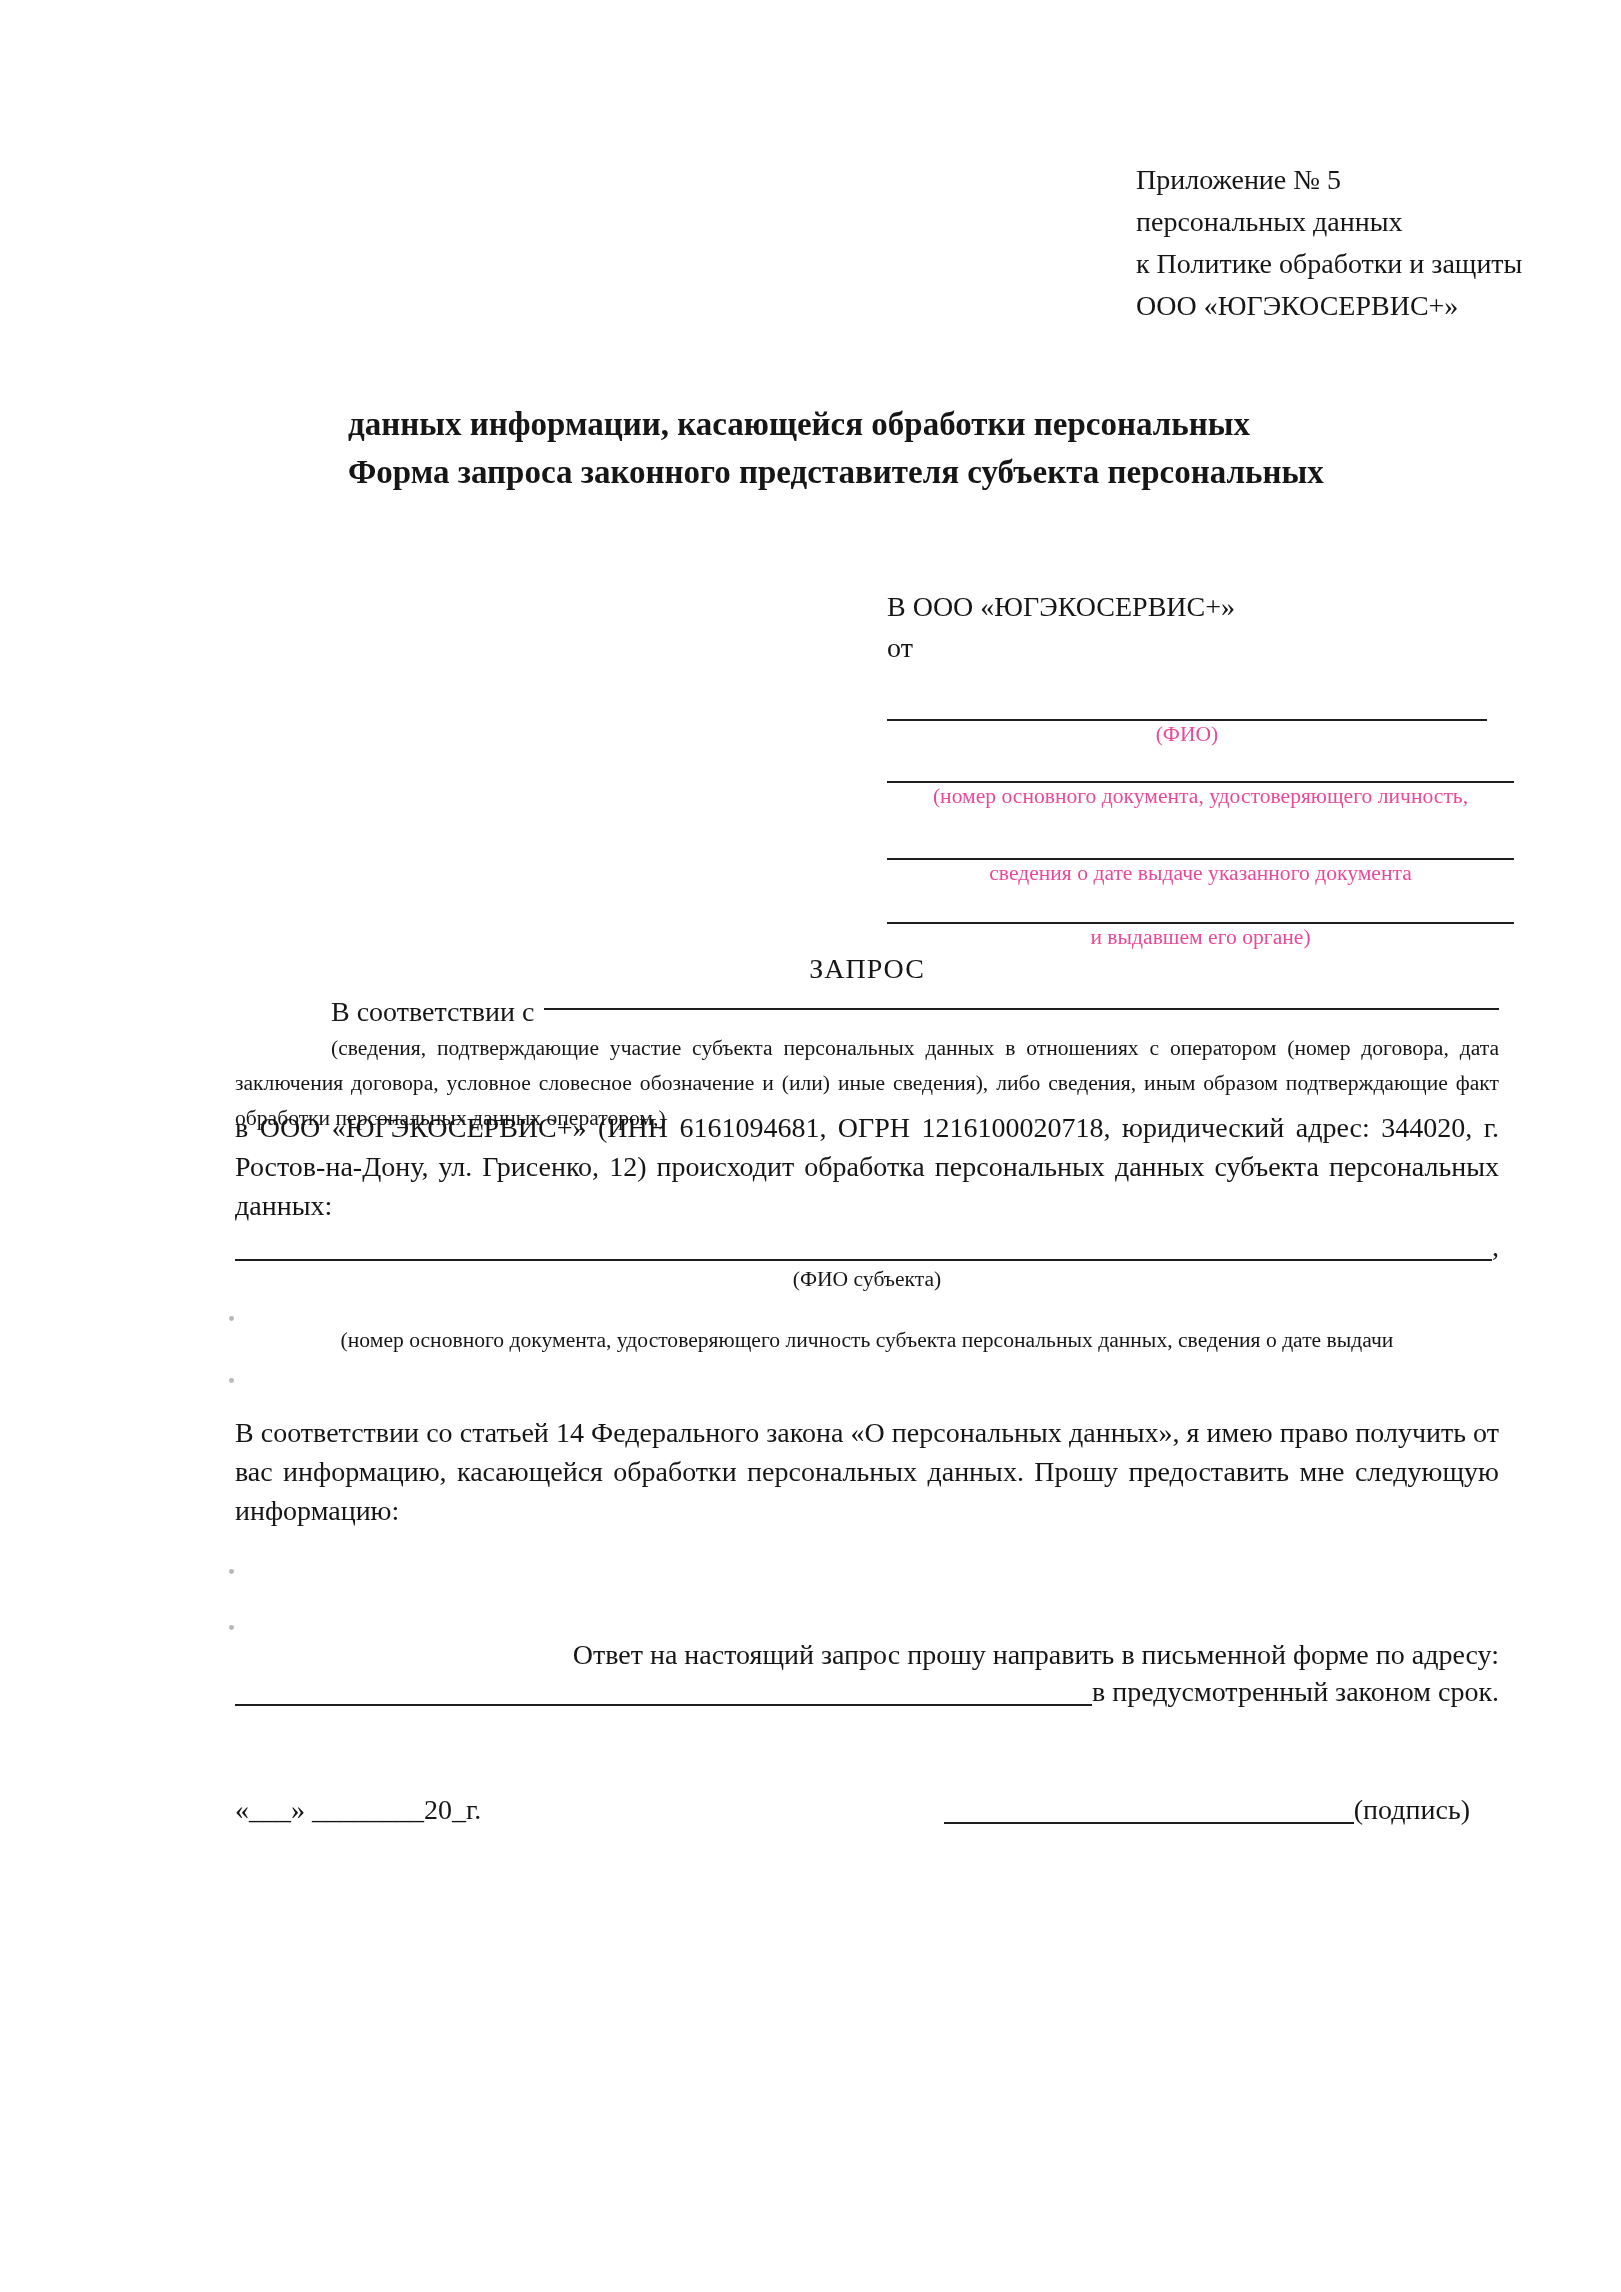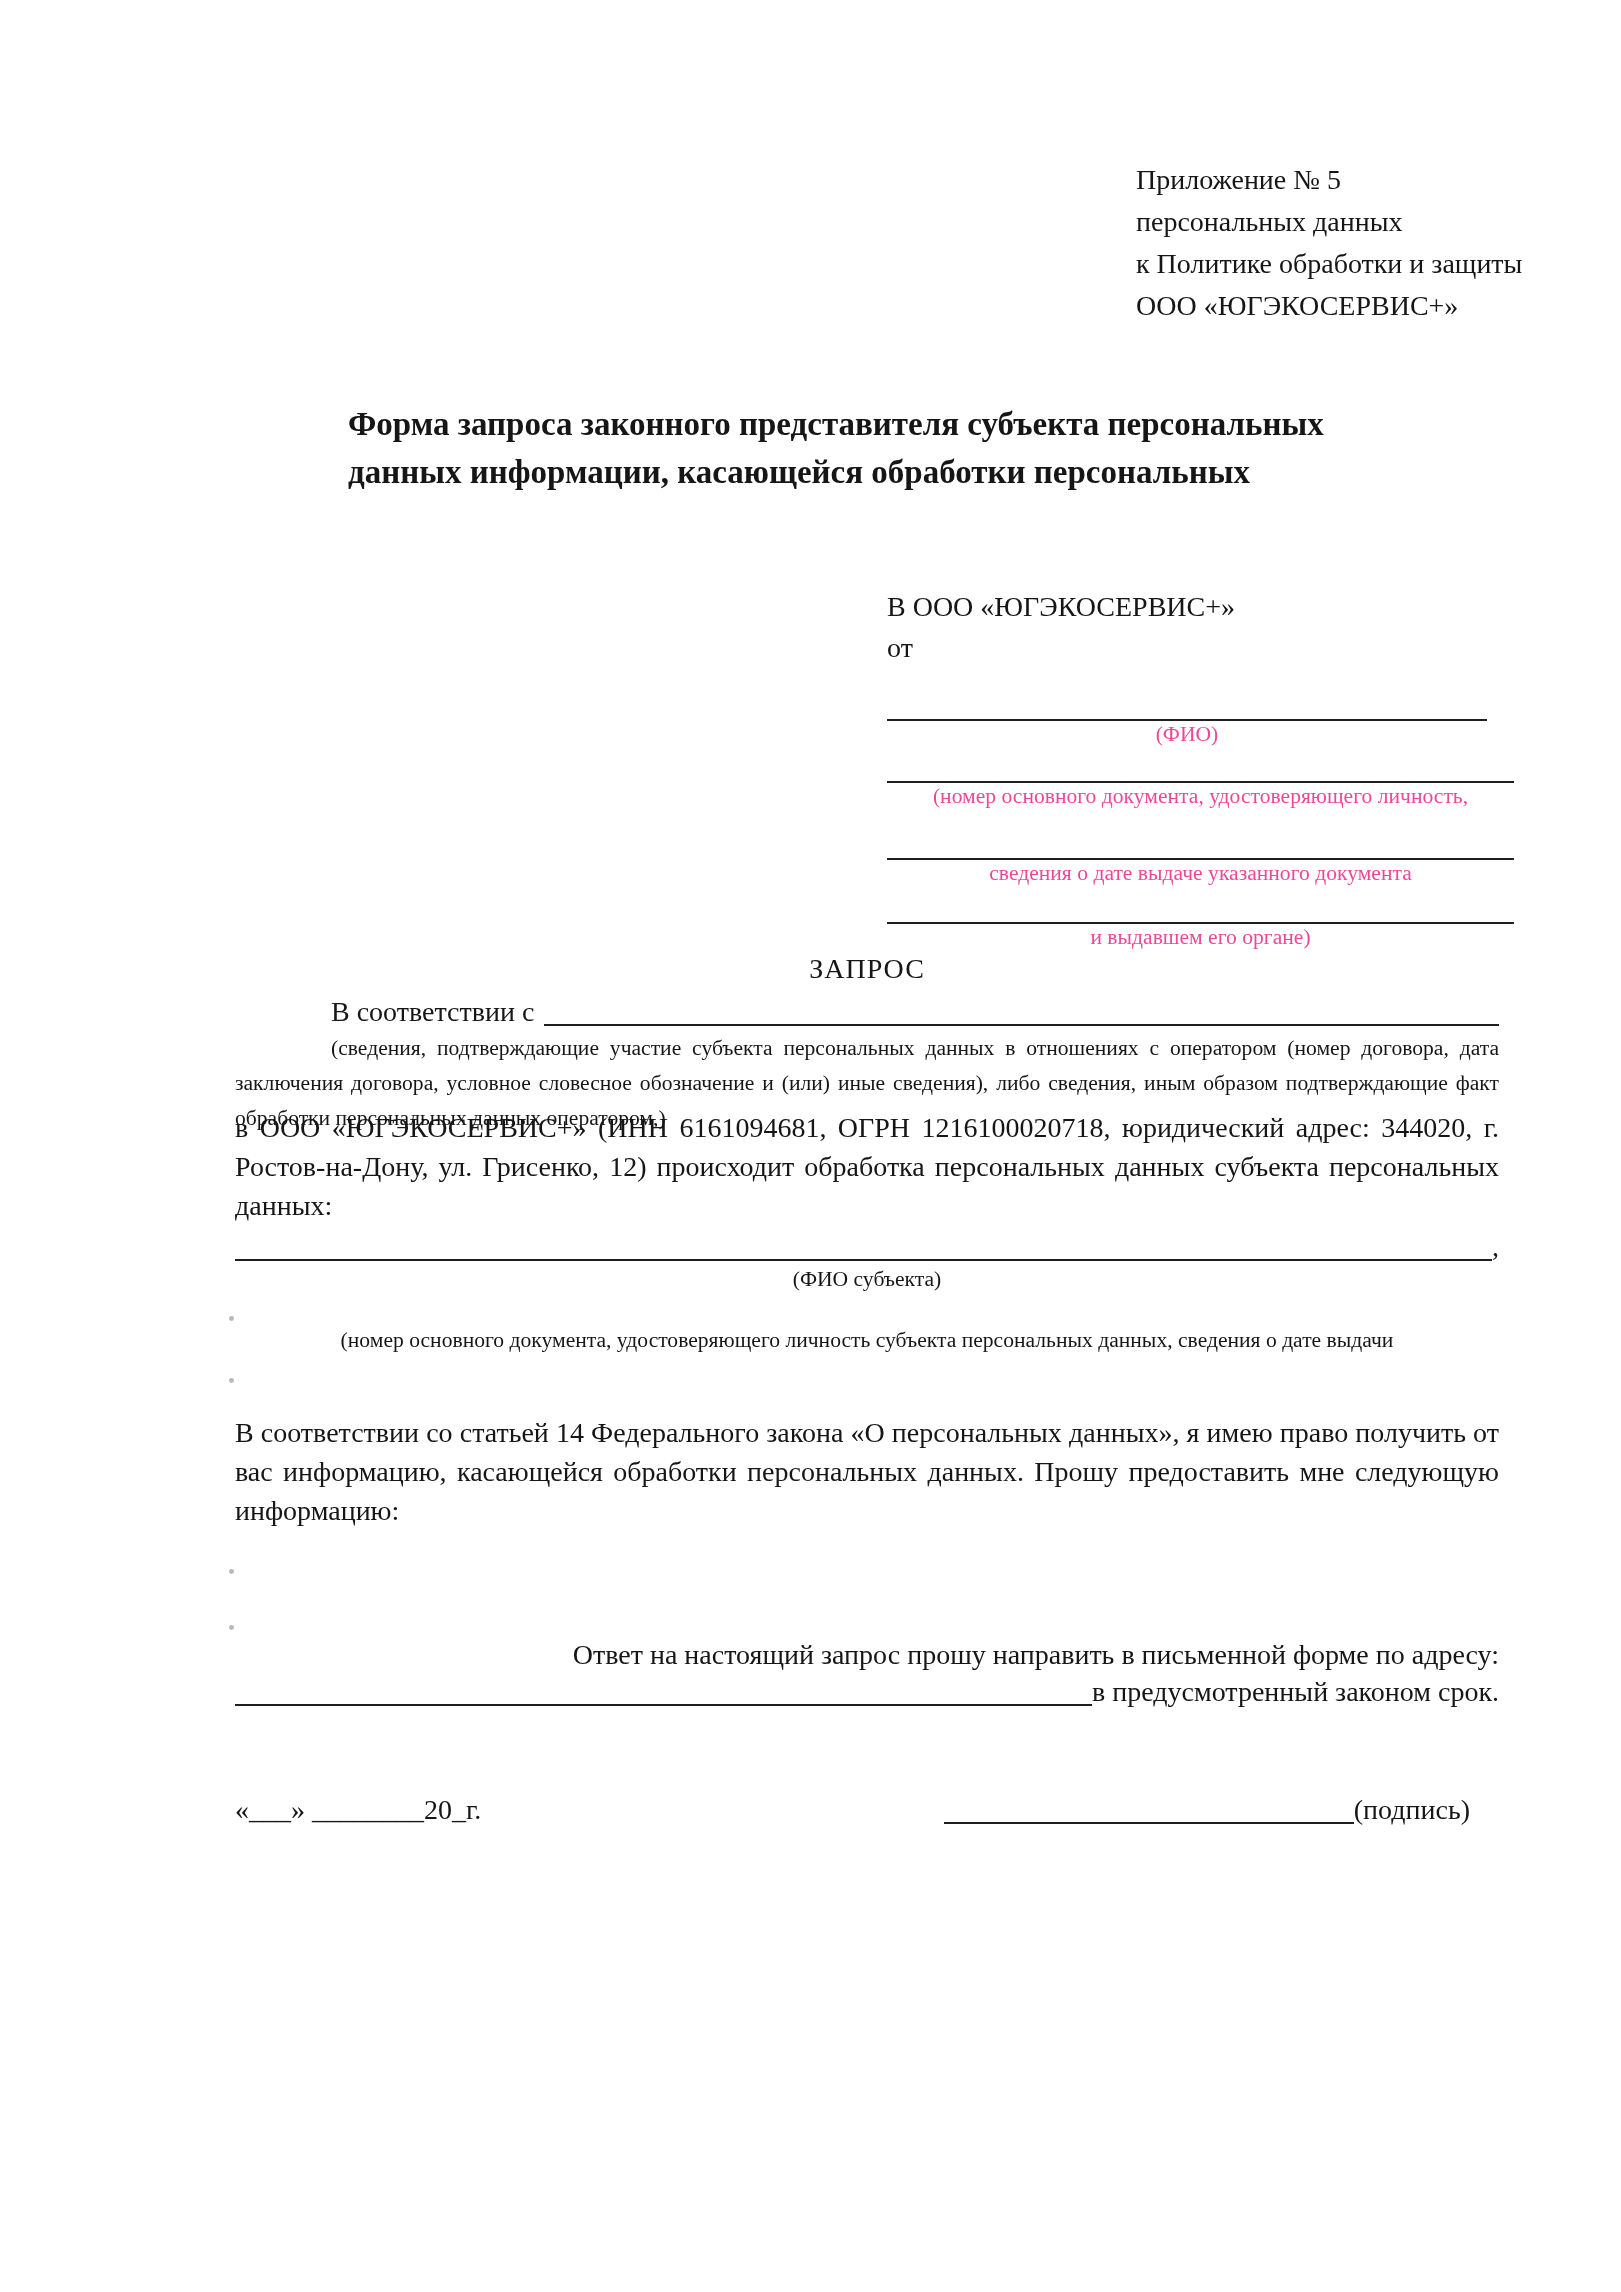--- a/index.html
+++ b/index.html
@@ -69,21 +69,21 @@
     font-size: 28px;
     letter-spacing: 1px;
   }
 
   .intro-row {
     position: absolute;
     left: 235px;
     top: 992px;
     width: 1264px;
     display: flex;
-    align-items: flex-end;
+    align-items: center;
     font-size: 28px;
     line-height: 39px;
   }
   .intro-text { white-space: nowrap; padding-left: 96px; }
   .fill-line {
     flex: 1 1 auto;
     border-bottom: 2.9px solid #1f1f1f;
     margin: 0 0 4.9px 9.8px;
   }
 
@@ -203,22 +203,22 @@
 <div class="page">
 
   <div class="header-block">
     <div>Приложение № 5</div>
     <div>персональных данных</div>
     <div>к Политике обработки и защиты</div>
     <div>ООО «ЮГЭКОСЕРВИС+»</div>
   </div>
 
   <div class="doc-title">
+    <div>данных информации, касающейся обработки персональных</div>
     <div>Форма запроса законного представителя субъекта персональных</div>
-    <div>данных информации, касающейся обработки персональных</div>
   </div>
 
   <div class="addressee">
     <div>В ООО «ЮГЭКОСЕРВИС+»</div>
     <div>от</div>
 
     <div class="form-field f1">
       <div class="blank-line"></div>
       <div class="field-caption">(ФИО)</div>
     </div>

